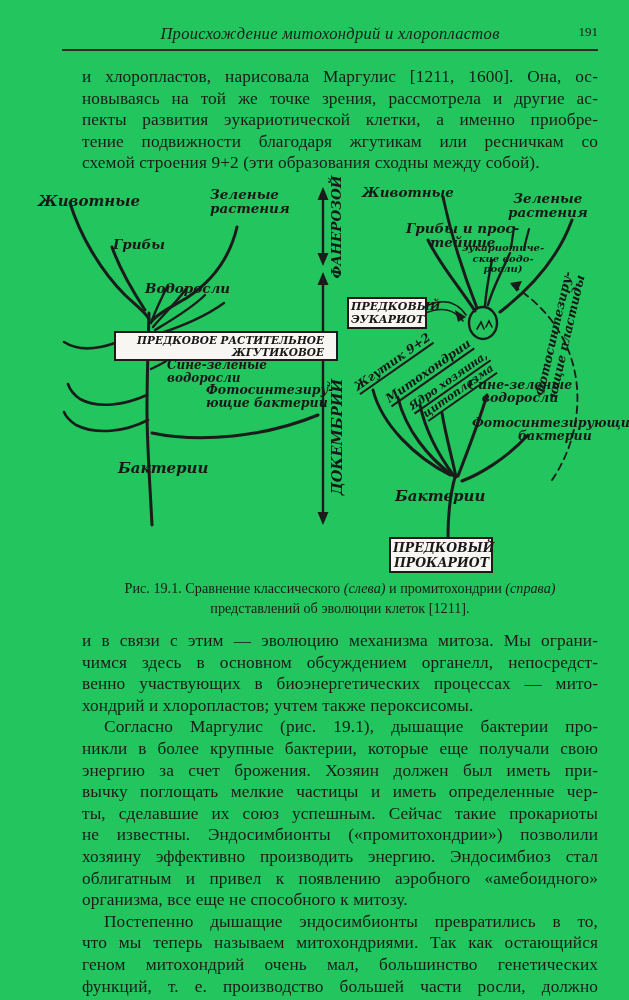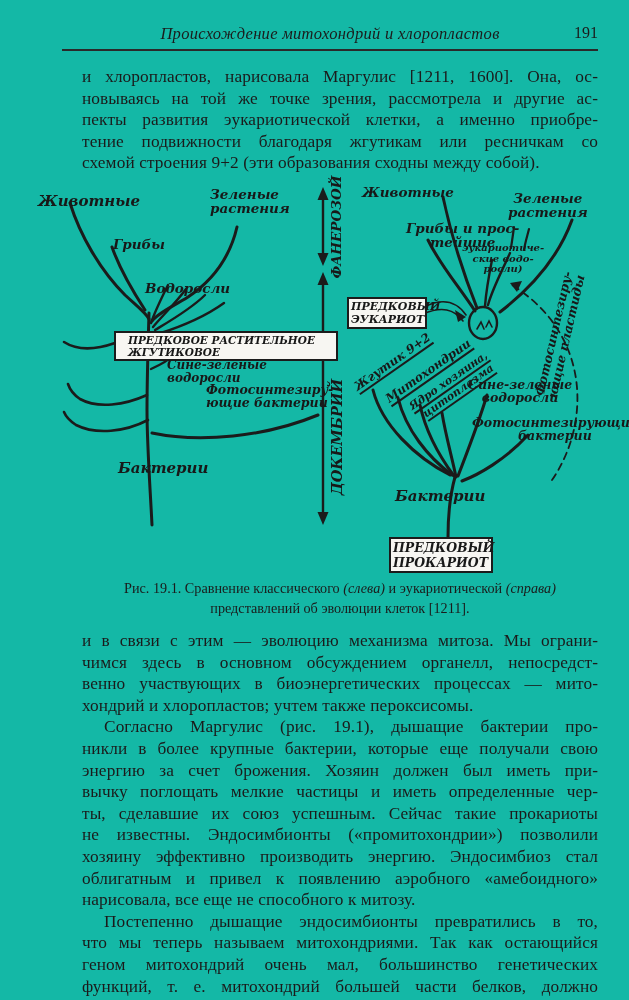--- a/index.html
+++ b/index.html
@@ -1,43 +1,43 @@
 <!DOCTYPE html>
 <html><head>
 <meta charset="utf-8">
 <style>
   html,body { margin:0; padding:0; }
   .page {
     position:relative; width:629px; height:1000px;
-    background:#14b8a6; color:#1b1b1b; overflow:hidden;
+    background:#22c55e; color:#1b1b1b; overflow:hidden;
     font-family:"Liberation Serif", serif;
   }
   
   .rhead { position:absolute; left:62px; top:24px; width:536px;
            border-bottom:2.5px solid #2a2a2a; padding-bottom:5px; }
   .rh-row { position:relative; text-align:center; }
   .rh-title { font-style:italic; font-size:16.5px; letter-spacing:.3px; }
-  .rh-page { position:absolute; right:0; top:0; font-size:16px; font-style:normal; }
+  .rh-page { position:absolute; right:0; top:0; font-size:13px; font-style:normal; }
   
   .col { position:absolute; left:82px; width:516px; }
   .para { font-size:17.3px; line-height:21.6px; letter-spacing:.1px; }
   .jline { text-align:justify; text-align-last:justify; }
   .jline.last { text-align-last:left; }
   .jline.ind { text-indent:22px; }
   
   .fig { position:absolute; left:0; top:185px; width:629px; height:391px; }
   .fig svg { position:absolute; left:0; top:0; }
   .flbl { position:absolute; font-family:"DejaVu Serif", serif; font-style:italic;
           font-weight:bold; white-space:pre-line; line-height:1.07; font-size:13.5px;
           color:#181818; }
   .sm { font-size:10px; }
   .ctrd { text-align:center; }
   .fbox { position:absolute; border:2px solid #1b1b1b; background:#f7f6f2;
           font-family:"DejaVu Serif", serif; font-style:italic; font-weight:bold;
-          text-align:left; white-space:pre-line; color:#181818; }
+          text-align:right; white-space:pre-line; color:#181818; }
   .rot { transform:translate(-50%,-50%) rotate(-90deg); transform-origin:center; }
   .diag { transform:translate(-50%,-50%) rotate(-35deg); transform-origin:center;
           border-bottom:2px solid #1b1b1b; padding-bottom:0; font-size:12px;
           white-space:nowrap; }
   .plast { transform:translate(-50%,-50%) rotate(-77deg); transform-origin:center;
            font-size:12.5px; }
   
   .caption { position:absolute; left:70px; top:578px; width:540px;
              font-size:14.2px; line-height:20px; text-align:center; }
   .caption .it { font-style:italic;font-family:Liberation Serif, serif; }
@@ -154,37 +154,37 @@
     <div class="flbl ctrd" style="left:468px;top:193px;font-size:12.5px">Сине-зеленые
 водоросли</div>
     <div class="flbl ctrd" style="left:472px;top:231px;font-size:12.5px">Фотосинтезирующие
 бактерии</div>
     <div class="flbl" style="left:395px;top:303px;font-size:15px">Бактерии</div>
     <div class="fbox" style="left:389px;top:352px;width:96px;font-size:12.5px;line-height:1.2;padding:1px 2px">ПРЕДКОВЫЙ
 ПРОКАРИОТ</div>
   </div>
 
   <div class="caption">
-    <div><span>Рис. 19.1. Сравнение  классического </span><span class="it">(слева)</span><span> и эукариотической  </span><span class="it">(справа)</span></div>
+    <div><span>Рис. 19.1. Сравнение  классического </span><span class="it">(слева)</span><span> и промитохондрии  </span><span class="it">(справа)</span></div>
     <div>представлений об эволюции клеток [1211].</div>
   </div>
 
   <div class="col para" style="top:630px">
     <div class="jline">и в связи с этим — эволюцию механизма митоза. Мы ограни-</div>
     <div class="jline">чимся здесь в основном обсуждением органелл, непосредст-</div>
     <div class="jline">венно участвующих в биоэнергетических процессах — мито-</div>
     <div class="jline last">хондрий и хлоропластов; учтем также пероксисомы.</div>
     <div class="jline ind">Согласно Маргулис (рис. 19.1), дышащие бактерии про-</div>
     <div class="jline">никли в более крупные бактерии, которые еще получали свою</div>
     <div class="jline">энергию за счет брожения. Хозяин должен был иметь при-</div>
     <div class="jline">вычку поглощать мелкие частицы и иметь определенные чер-</div>
     <div class="jline">ты, сделавшие их союз успешным. Сейчас такие прокариоты</div>
     <div class="jline">не известны. Эндосимбионты («промитохондрии») позволили</div>
     <div class="jline">хозяину эффективно производить энергию. Эндосимбиоз стал</div>
     <div class="jline">облигатным и привел к появлению аэробного «амебоидного»</div>
-    <div class="jline last">нарисовала, все еще не способного к митозу.</div>
+    <div class="jline last">организма, все еще не способного к митозу.</div>
     <div class="jline ind">Постепенно дышащие эндосимбионты превратились в то,</div>
     <div class="jline">что мы теперь называем митохондриями. Так как остающийся</div>
     <div class="jline">геном митохондрий очень мал, большинство генетических</div>
-    <div class="jline">функций, т. е. митохондрий большей части белков, должно</div>
+    <div class="jline">функций, т. е. производство большей части росли, должно</div>
   </div>
 
 </div>
 
 </body></html>

